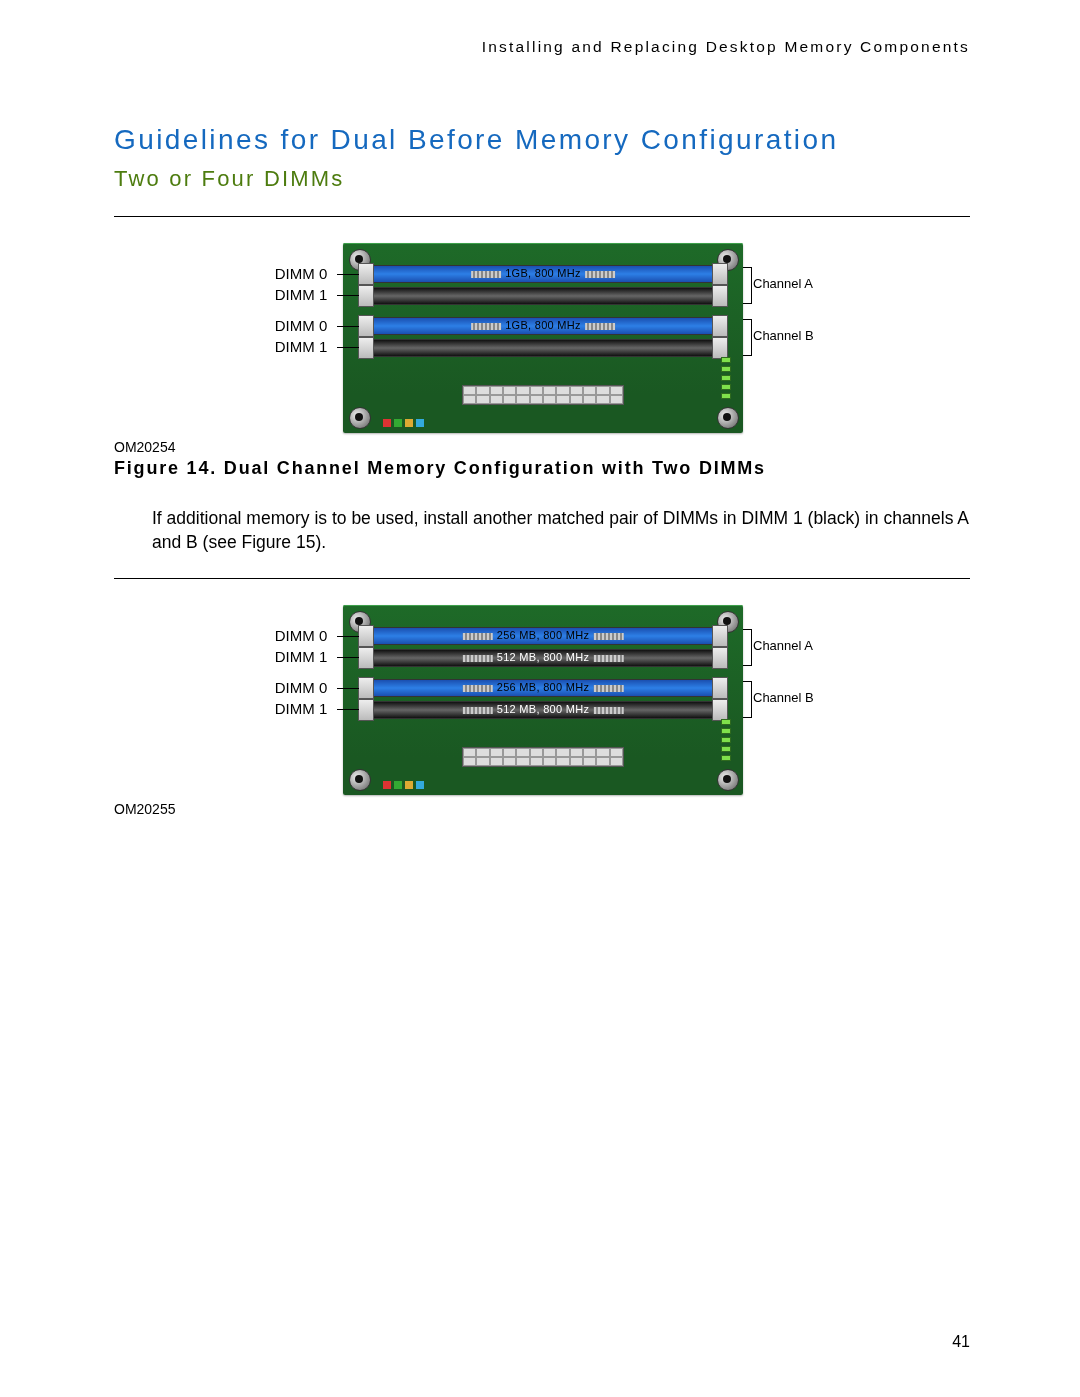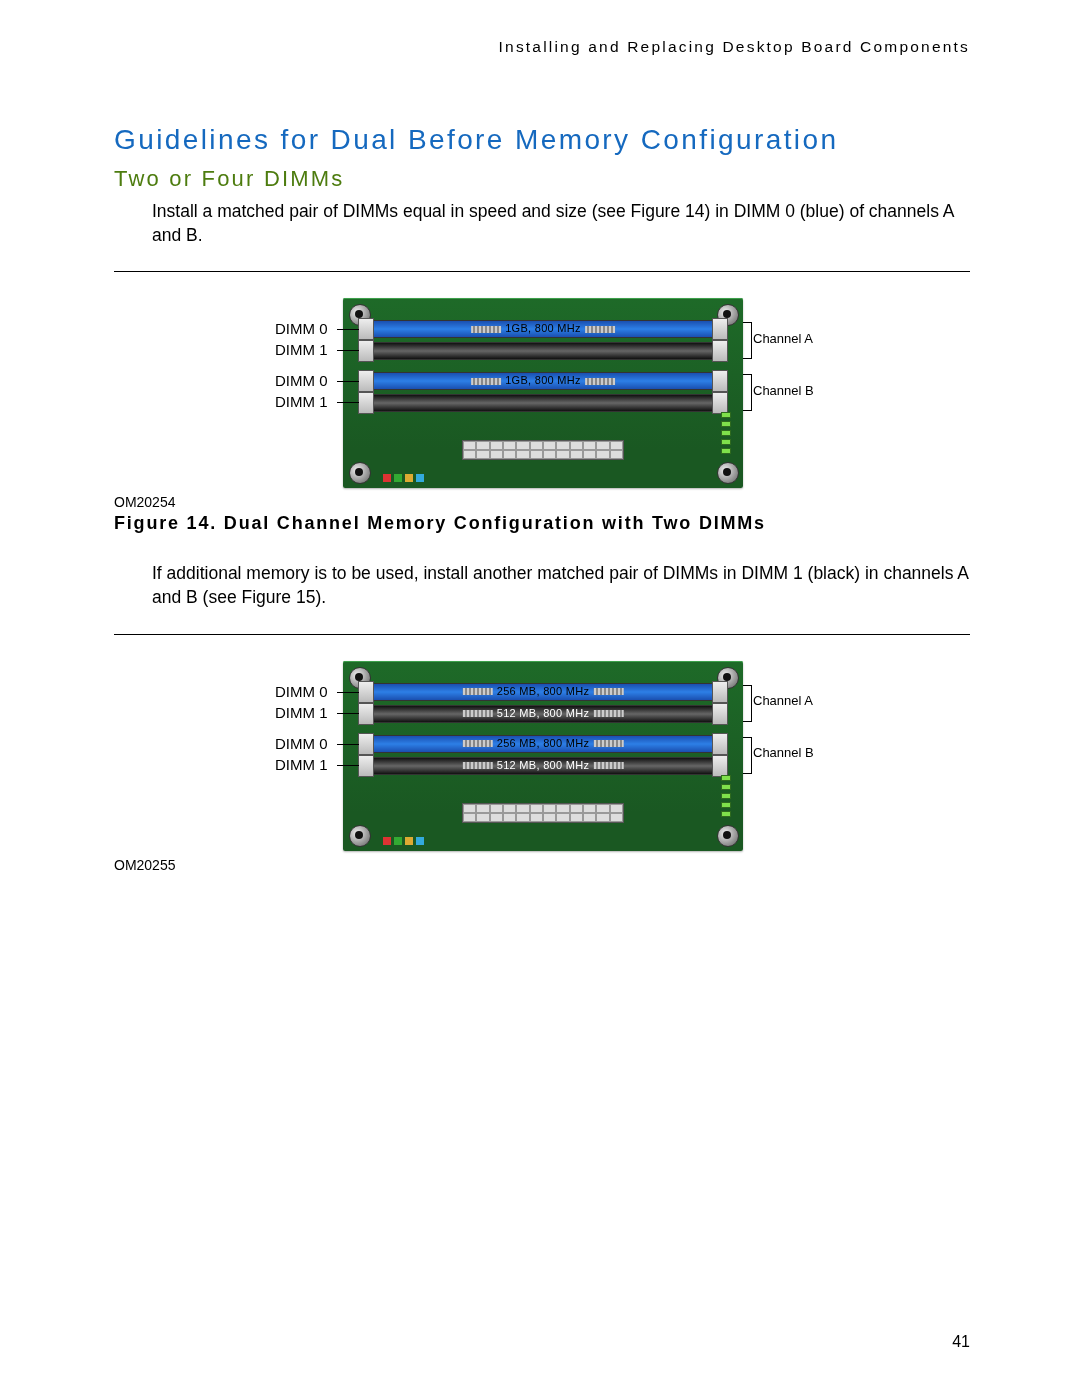--- a/index.html
+++ b/index.html
@@ -155,43 +155,42 @@
     grid-template-rows: repeat(2,1fr);
   }
   .atx div { border: 1px solid #999; }
   .leds {
     position: absolute; right: 12px; bottom: 34px;
     display: grid; grid-template-columns: 10px; grid-auto-rows: 6px; gap: 3px;
   }
   .leds span { background: #7fe04b; border: 1px solid #2f6a1e; }
   
   .callout-left {
-    position: absolute; text-align: left; font-size: 15px; width: 68px;
-    left: 8px;
+    position: absolute; text-align: center; font-size: 15px; width: 68px;
+    left: 0;
   }
   .callout-right {
     position: absolute; text-align: left; font-size: 13px; left: 486px; white-space: nowrap;
   }
   .lead {
     position: absolute; height: 1px; background: #000;
   }
   .bracket-right {
     position: absolute; border: 1px solid #000; border-left: none; width: 8px;
   }
 </style>
 </head>
 <body>
 
 <div class="page">
-  <div class="running-header">Installing and Replacing Desktop Board Components</div>
+  <div class="running-header">Installing and Replacing Desktop Memory Components</div>
 
   <h1 class="section-title">Guidelines for Dual Before Memory Configuration</h1>
 
   <h2 class="subsection">Two or Four DIMMs</h2>
-  <p class="body">Install a matched pair of DIMMs equal in speed and size (see Figure 14) in DIMM 0 (blue) of channels A and B.</p>
 
   <hr class="rule">
 
   <div class="figure-wrap">
     <div class="board" id="board14"><div class="pcb">
           <div class="screw" style="left: 6px; top: 6px;"></div>
           <div class="screw" style="left: 374px; top: 6px;"></div>
           <div class="screw" style="left: 6px; top: 164px;"></div>
           <div class="screw" style="left: 374px; top: 164px;"></div>
           <div class="slot-group" style="top: 22px;">

